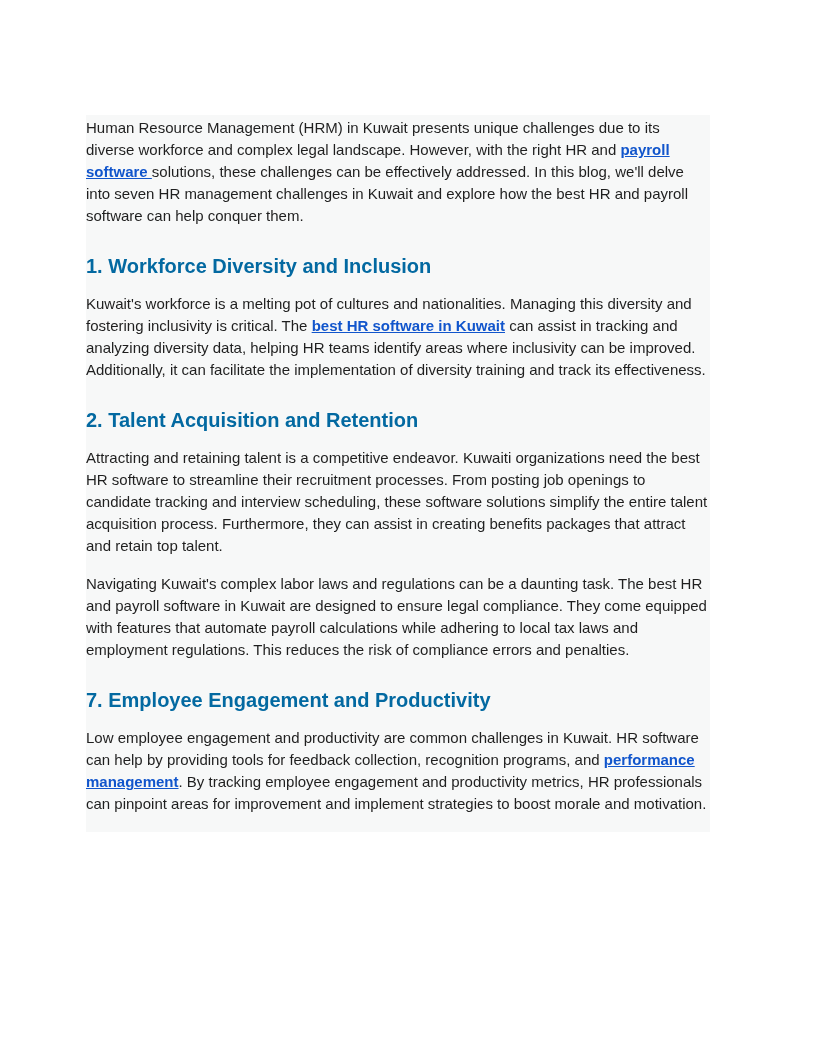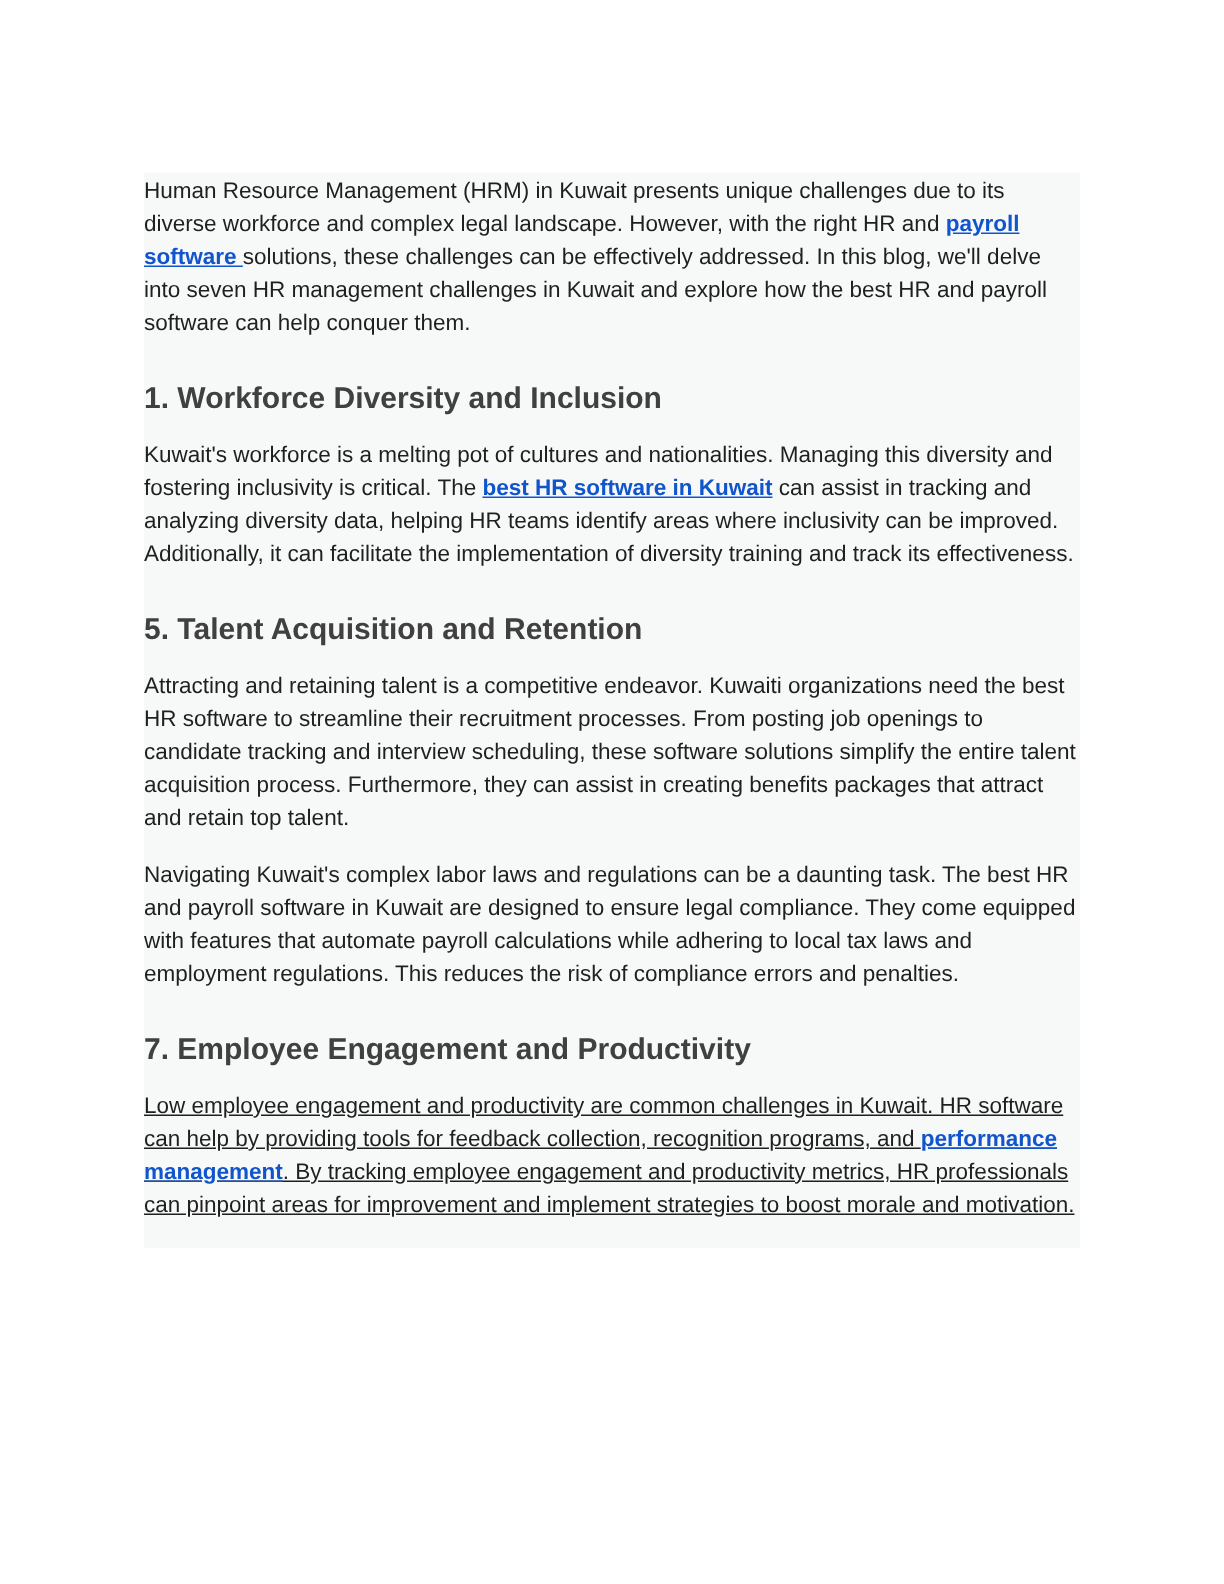--- a/index.html
+++ b/index.html
@@ -13,54 +13,54 @@
     position:relative;
     width:816px;
     height:1056px;
     margin:0 auto;
     background:var(--page-bg);
     overflow:hidden;
     font-family:"Liberation Sans", sans-serif;
   }
   .content{
     position:absolute;
-    left:96px;
+    left:86px;
     top:115px;
     width:624px;
     background:var(--content-bg);
     padding:2px 0 17px 0;
     color:var(--text-color);
   }
   .content p{
     margin:0 0 16px 0;
     font-size:15px;
     line-height:22px;
     color:var(--text-color);
   }
   .content h2{
     margin:26px 0 14px 0;
     font-size:20px;
     line-height:26px;
     font-weight:700;
-    color:#404040;
+    color:#0369a1;
   }
-  .content p:last-child{margin-bottom:0;text-decoration:underline;}
+  .content p:last-child{margin-bottom:0;}
   .content a{
     color:var(--link-color);
     font-weight:700;
     text-decoration:underline;
   }
 </style>
 </head>
 <body>
 
 <div class="page">
   <div class="content">
       <p><span>Human Resource Management (HRM) in Kuwait presents unique challenges due to its diverse workforce and complex legal landscape. However, with the right HR and </span><a href="#">payroll software </a><span>solutions, these challenges can be effectively addressed. In this blog, we'll delve into seven HR management challenges in Kuwait and explore how the best HR and payroll software can help conquer them.</span></p>
       <h2>1. Workforce Diversity and Inclusion</h2>
       <p><span>Kuwait's workforce is a melting pot of cultures and nationalities. Managing this diversity and fostering inclusivity is critical. The </span><a href="#">best HR software in Kuwait</a><span> can assist in tracking and analyzing diversity data, helping HR teams identify areas where inclusivity can be improved. Additionally, it can facilitate the implementation of diversity training and track its effectiveness.</span></p>
-      <h2>5. Talent Acquisition and Retention</h2>
+      <h2>2. Talent Acquisition and Retention</h2>
       <p><span>Attracting and retaining talent is a competitive endeavor. Kuwaiti organizations need the best HR software to streamline their recruitment processes. From posting job openings to candidate tracking and interview scheduling, these software solutions simplify the entire talent acquisition process. Furthermore, they can assist in creating benefits packages that attract and retain top talent.</span></p>
       <p><span>Navigating Kuwait's complex labor laws and regulations can be a daunting task. The best HR and payroll software in Kuwait are designed to ensure legal compliance. They come equipped with features that automate payroll calculations while adhering to local tax laws and employment regulations. This reduces the risk of compliance errors and penalties.</span></p>
       <h2>7. Employee Engagement and Productivity</h2>
       <p><span>Low employee engagement and productivity are common challenges in Kuwait. HR software can help by providing tools for feedback collection, recognition programs, and </span><a href="#">performance management</a><span>. By tracking employee engagement and productivity metrics, HR professionals can pinpoint areas for improvement and implement strategies to boost morale and motivation.</span></p>
     </div>
 </div>
 
 </body></html>

